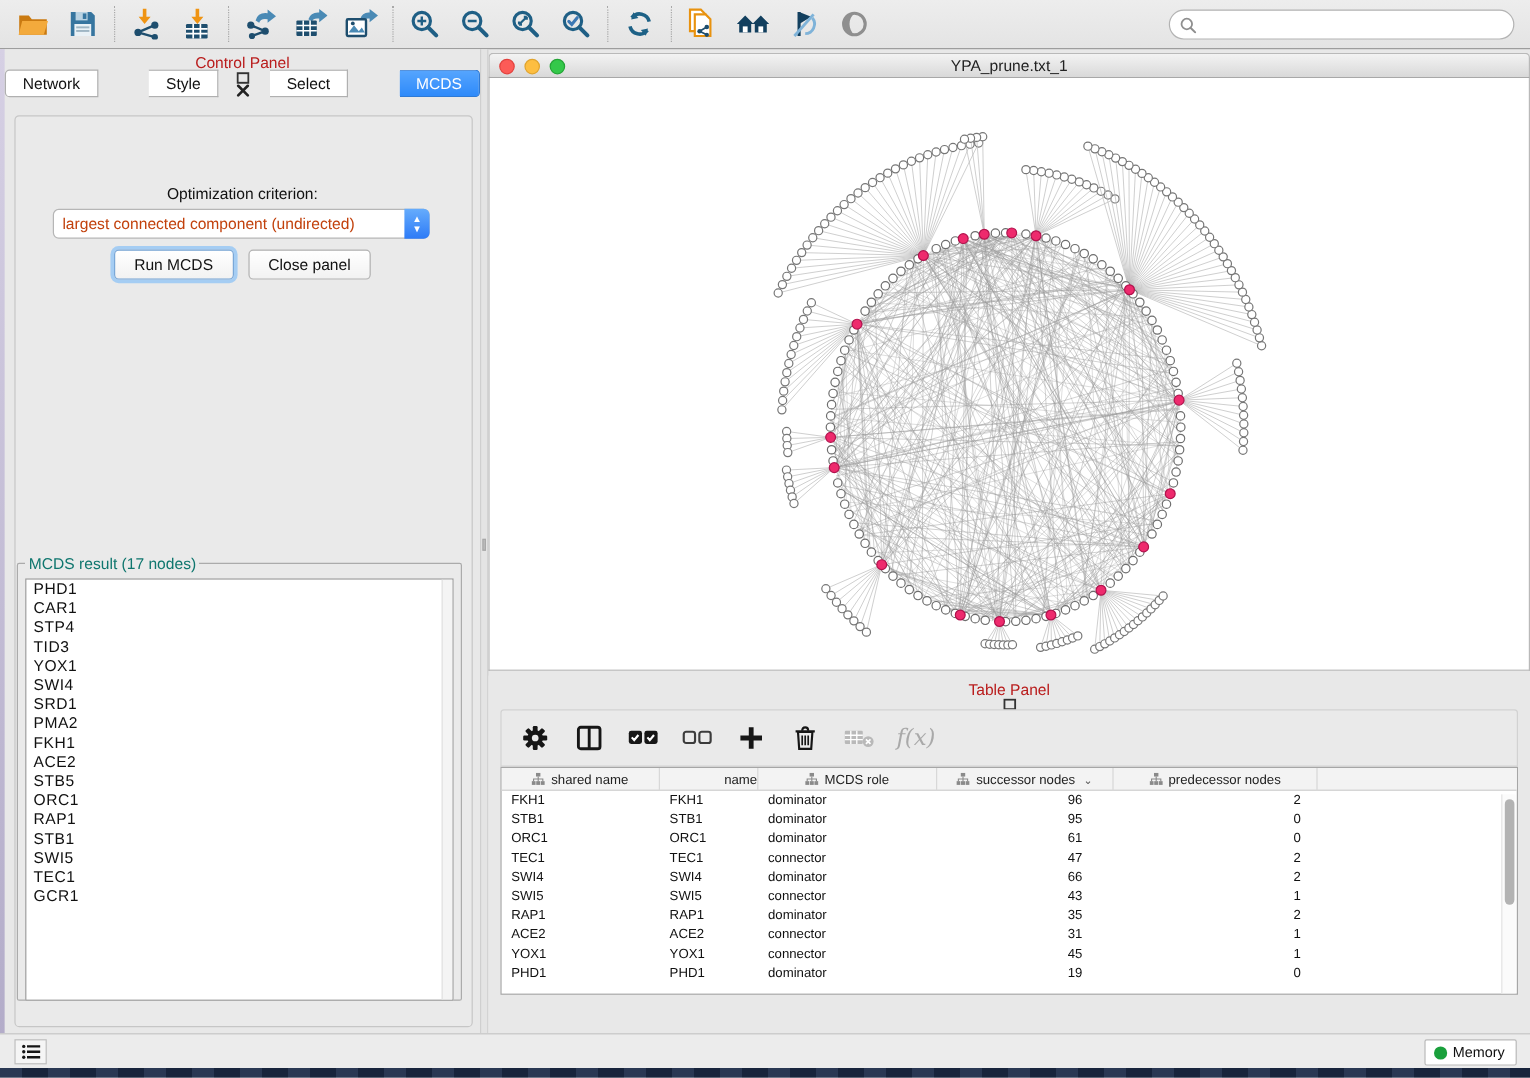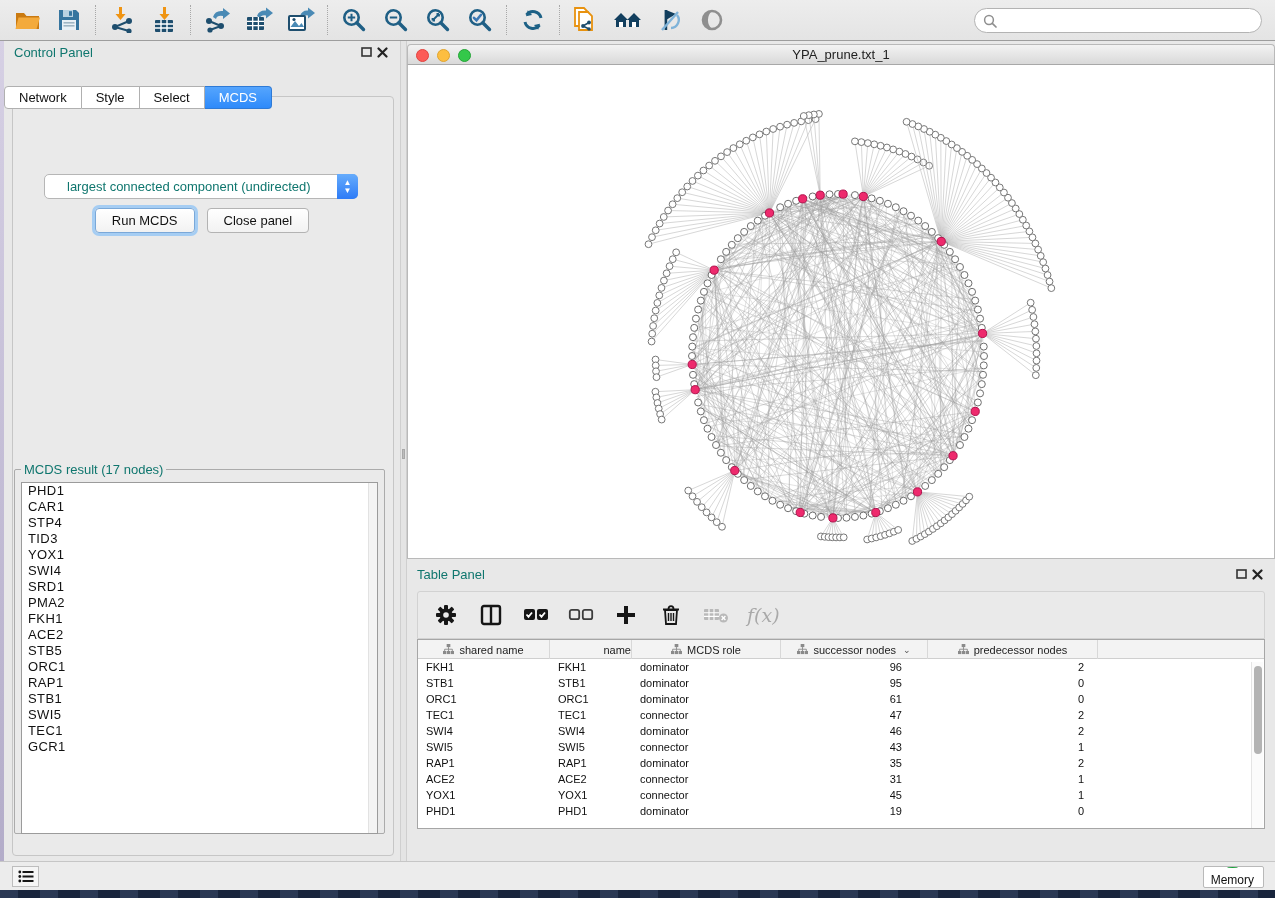--- a/index.html
+++ b/index.html
@@ -19,32 +19,32 @@
   .toolbar { position:absolute; left:0; top:0; width:1275px; height:41px; background:linear-gradient(#ededed,#e4e4e4);
     border-bottom:1px solid #9d9d9d; display:flex; align-items:center; padding-left:6px; }
   .tbtn { width:42px; height:34px; display:flex; align-items:center; justify-content:center; background:transparent; border:none; cursor:pointer; }
   .tsep { width:1px; height:30px; margin:0 5px; border-left:1px dotted #a8a8a8; }
   .searchbox { position:absolute; right:13px; top:8px; width:288px; height:25px; background:#fff; border:1px solid #b3b3b3; border-radius:13px; display:flex; align-items:center; padding-left:8px; }
   .searchbox svg { flex:0 0 auto; }
   .searchbox input { border:none; outline:none; background:transparent; font:13px "Liberation Sans",sans-serif; width:240px; margin-left:4px; }
 
   
   .cpanel { position:absolute; left:4px; top:41px; width:396px; height:820px; background:#e8e8e8; }
-  .panel-head { height:26px; display:flex; align-items:flex-start; padding:4px 10px 0 10px; font-size:13px; color:#0f766e; }
+  .panel-head { height:26px; display:flex; align-items:center; padding:4px 10px 0 10px; font-size:13px; color:#b91c1c;flex-direction:column; }
   .panel-head .spacer { flex:1; }
   .winbtn { width:16px; height:14px; display:flex; align-items:center; justify-content:center; background:none; border:none; cursor:pointer; color:#333; }
   .cp-box { position:absolute; left:8px; top:55px; width:382px; height:760px; background:#eaeaea; border:1px solid #c6c6c6; border-radius:4px; }
-  .seg-row { position:absolute; left:0; top:45px; width:100%; display:flex; justify-content:flex-start; z-index:3; }
+  .seg-row { position:absolute; left:0; top:17px; width:100%; display:flex; justify-content:space-between; z-index:3; }
   .seg { height:23px; padding:0 14px; background:#fff; border:1px solid #b0b0b0; border-left-width:0; font:13px "Liberation Sans",sans-serif; color:#111; cursor:pointer; }
   .seg:first-child { border-left-width:1px; border-radius:4px 0 0 4px; }
   .seg:last-child { border-radius:0 4px 4px 0; }
   .seg.active { background:linear-gradient(#55a5fe,#2e8afa); border-color:#2e7ad6; color:#fff; }
   .opt-label { position:absolute; left:0; top:113px; width:100%; text-align:center; font-size:13px; color:#111; }
   .selectbox { position:absolute; left:40px; top:133px; width:314px; height:25px; background:#fff; border:1px solid #b6b6b6; border-radius:5px; display:flex; align-items:center; cursor:pointer; }
-  .selectbox .val { flex:1; font-size:13px; color:#0f766e; padding-left:22px; white-space:nowrap; overflow:hidden; }
+  .selectbox .val { flex:1; font-size:13px; color:#c2410c; padding-left:7px; white-space:nowrap; overflow:hidden; }
   .stepper { width:21px; height:25px; margin:-1px -1px -1px 0; border-radius:0 5px 5px 0; background:linear-gradient(#66acfc,#2d7bf7); display:flex; flex-direction:column; align-items:center; justify-content:center; gap:1px; }
   .stepper span { color:#fff; font-size:8px; line-height:7px; }
   .btn { height:25px; padding:0 16px; background:linear-gradient(#ffffff,#f2f2f2); border:1px solid #b3b3b3; border-radius:4px; font:13px "Liberation Sans",sans-serif; color:#111; cursor:pointer; }
   .btn.focused { box-shadow:0 0 0 3px #a5cdf3; border-color:#7aa8d8; }
   .btn-row { position:absolute; left:0; top:167px; width:100%; display:flex; justify-content:center; gap:12px; }
   fieldset.mcds { position:absolute; left:10px; top:421px; width:371px; height:372px; border:1px solid #ababab; border-radius:2px; }
   fieldset.mcds legend { font-size:13px; color:#0f766e; margin-left:6px; padding:0 3px; }
   .mcds-list { position:absolute; left:6px; top:5px; width:357px; height:352px; background:#fff; border:1px solid #9b9b9b; overflow:hidden; }
   .mcds-scroll { position:absolute; right:0; top:0; width:9px; height:100%; background:#f4f4f4; border-left:1px solid #e2e2e2; }
   .mcds-item { font-size:13px; color:#111; line-height:16px; padding-left:6px; letter-spacing:.4px; }
@@ -77,21 +77,21 @@
   .trow { display:flex; height:16px; }
   .td { font-size:11px; color:#111; line-height:16px; white-space:nowrap; overflow:hidden; }
   .td.l { padding-left:8px; } .td.r { text-align:right; }
   .tscroll { position:absolute; right:1px; top:22px; width:12px; height:166px; background:#fbfbfb; border-left:1px solid #e4e4e4; }
   .tscroll .thumb { position:absolute; left:2px; top:4px; width:8px; height:88px; background:#b3b3b3; border-radius:4px; }
   .tp-tabs { position:absolute; left:0; top:270px; width:100%; display:flex; justify-content:center; }
 
   
   .statusbar { position:absolute; left:0px; top:861px; width:1275px; height:29px; background:#ececec; border-top:1px solid #c6c6c6; }
   .sb-left { position:absolute; left:12px; top:4px; width:27px; height:21px; background:#f5f5f5; border:1px solid #bdbdbd; display:flex; align-items:center; justify-content:center; cursor:pointer; }
-  .memory-btn { position:absolute; right:11px; top:4px; height:22px; padding:0 9px 0 7px; background:#fff; border:1px solid #b9b9b9; border-radius:2px; display:flex; align-items:center; gap:5px; font:12px "Liberation Sans",sans-serif; color:#111; cursor:pointer;flex-direction:column; }
+  .memory-btn { position:absolute; right:11px; top:4px; height:22px; padding:0 9px 0 7px; background:#fff; border:1px solid #b9b9b9; border-radius:2px; display:flex; align-items:center; gap:5px; font:12px "Liberation Sans",sans-serif; color:#111; cursor:pointer; }
   .memory-dot { width:11px; height:11px; border-radius:50%; background:#1aa03c; }
 </style>
 </head>
 <body>
 
 <div class="screen">
 
   <div class="toolbar">
     <button class="tbtn">
       <svg width="27" height="24" viewBox="0 0 27 24">
@@ -253,20 +253,21 @@
 
     <div class="cp-box"></div>
 
     <div class="seg-row" id="cp-tabs">
         <button class="seg">Network</button>
         <button class="seg">Style</button>
         <button class="seg">Select</button>
         <button class="seg active">MCDS</button>
       </div>
 
+    <div class="opt-label">Optimization criterion:</div>
 
     <div class="selectbox">
       <span class="val">largest connected component (undirected)</span>
       <span class="stepper">
           <span>▲</span>
           <span>▼</span>
         </span>
     </div>
 
     <div class="btn-row">
@@ -1271,21 +1272,21 @@
             <div class="td l" style="width: 132px;">TEC1</div>
             <div class="td l" style="width: 82px;">TEC1</div>
             <div class="td l" style="width: 149px;">connector</div>
             <div class="td r" style="width: 147px; padding-right: 26px;">47</div>
             <div class="td r" style="width: 170px; padding-right: 14px;">2</div>
           </div>
           <div class="trow">
             <div class="td l" style="width: 132px;">SWI4</div>
             <div class="td l" style="width: 82px;">SWI4</div>
             <div class="td l" style="width: 149px;">dominator</div>
-            <div class="td r" style="width: 147px; padding-right: 26px;">46</div>
+            <div class="td r" style="width: 147px; padding-right: 26px;">66</div>
             <div class="td r" style="width: 170px; padding-right: 14px;">2</div>
           </div>
           <div class="trow">
             <div class="td l" style="width: 132px;">SWI5</div>
             <div class="td l" style="width: 82px;">SWI5</div>
             <div class="td l" style="width: 149px;">connector</div>
             <div class="td r" style="width: 147px; padding-right: 26px;">43</div>
             <div class="td r" style="width: 170px; padding-right: 14px;">1</div>
           </div>
           <div class="trow">

